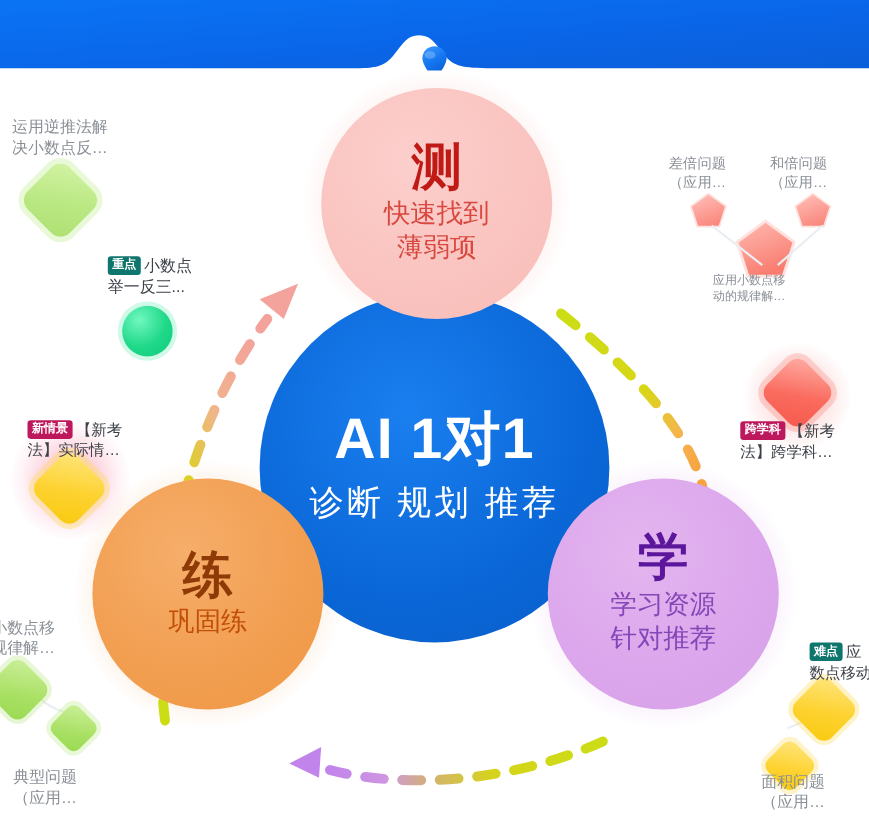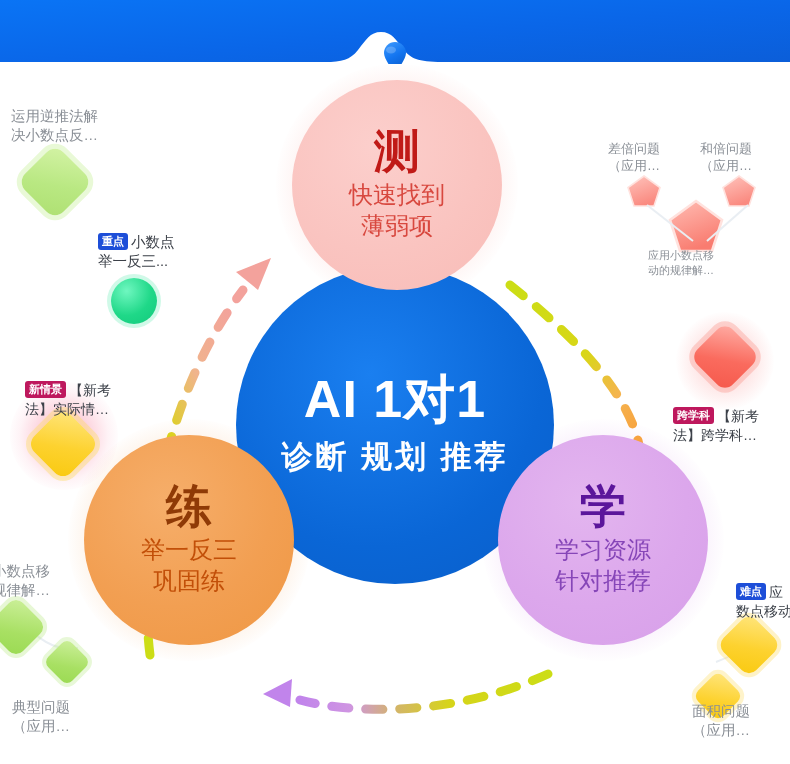--- a/index.html
+++ b/index.html
@@ -19,21 +19,21 @@
   .circle{position:absolute;border-radius:50%;display:flex;flex-direction:column;
           align-items:center;justify-content:center;text-align:center;}
   .c-halo{position:absolute;border-radius:50%;}
 
   #circle-center{
     left:236px;top:266px;width:318px;height:318px;
     background:radial-gradient(circle at 42% 34%,#1a7ff0 0%,#0a66d6 62%,#0a5ec9 100%);
     z-index:6;
   }
   #circle-center .big{font-size:52px;font-weight:bold;color:#ffffff;letter-spacing:1px;line-height:1.05;}
-  #circle-center .sub{font-size:31px;font-weight:bold;color:#ffffff;letter-spacing:3px;margin-top:9px;}
+  #circle-center .sub{font-size:31px;font-weight:normal;color:#ffffff;letter-spacing:3px;margin-top:9px;}
 
   #circle-ce{
     left:292px;top:80px;width:210px;height:210px;
     background:radial-gradient(circle at 40% 32%,#fccfcc 0%,#fac4c0 55%,#f8bcb7 100%);
     z-index:7;
   }
   #circle-ce .big{font-size:46px;font-weight:bold;color:#c01a17;line-height:1.0;}
   #circle-ce .sub{font-size:24px;color:#d8483f;line-height:1.28;margin-top:6px;font-weight:500;}
 
   #circle-lian{
@@ -62,21 +62,21 @@
 
   
   .arrows{position:absolute;left:0;top:0;width:790px;height:764px;z-index:5;}
 
   
   .node{position:absolute;z-index:8;}
   .nlabel{font-size:14.5px;color:#8a8f96;line-height:1.33;white-space:nowrap;}
   .nlabel.dark{color:#3c4149;}
   .badge{display:inline-block;color:#fff;font-size:11px;line-height:1;
          padding:3px 4px 3px 4px;border-radius:3px;vertical-align:2px;margin-right:3px;font-weight:bold;}
-  .badge-blue{background:#1d4ed8;}
+  .badge-blue{background:#0f766e;}
   .badge-purple{background:#be185d;}
 
   
   .shape{position:absolute;}
   .diamond{transform:rotate(45deg);border-radius:22%;}
   .sphere{border-radius:50%;}
 
   .d-green-lg{width:54px;height:54px;
     background:linear-gradient(145deg,#d4f3a6 0%,#b9e882 55%,#aee072 100%);
     box-shadow:0 0 0 5px rgba(196,238,150,.38);}
@@ -187,21 +187,20 @@
     <div class="big">测</div>
     <div class="sub">
       <div>快速找到</div>
       <div>薄弱项</div>
     </div>
   </div>
 
   <div class="circle" id="circle-lian">
     <div class="big">练</div>
     <div class="sub">
-      <div>举一反三</div>
       <div>巩固练</div>
     </div>
   </div>
 
   <div class="circle" id="circle-xue">
     <div class="big">学</div>
     <div class="sub">
       <div>学习资源</div>
       <div>针对推荐</div>
     </div>
@@ -293,21 +292,21 @@
   <div class="node" style="left:648px;top:248px;">
     <div class="nlabel" style="text-align:center;font-size:11px;">
       <div>应用小数点移</div>
       <div>动的规律解…</div>
     </div>
   </div>
 
   <div class="halo-red" style="left:676px;top:312px;width:98px;height:98px;"></div>
   <div class="shape diamond d-red" style="left:700px;top:332px;"></div>
   <div class="node" style="left:673px;top:382px;">
-    <div class="nlabel dark" style="font-size:14px;margin-top:25px;">
+    <div class="nlabel dark" style="font-size:14px;">
       <div><span class="badge badge-purple">跨学科</span><span>【新考</span></div>
       <div>法】跨学科…</div>
     </div>
   </div>
 
   <div class="node" style="left:736px;top:583px;">
     <div class="nlabel dark" style="font-size:14px;">
       <div><span class="badge badge-blue">难点</span><span>应</span></div>
       <div>数点移动</div>
     </div>

